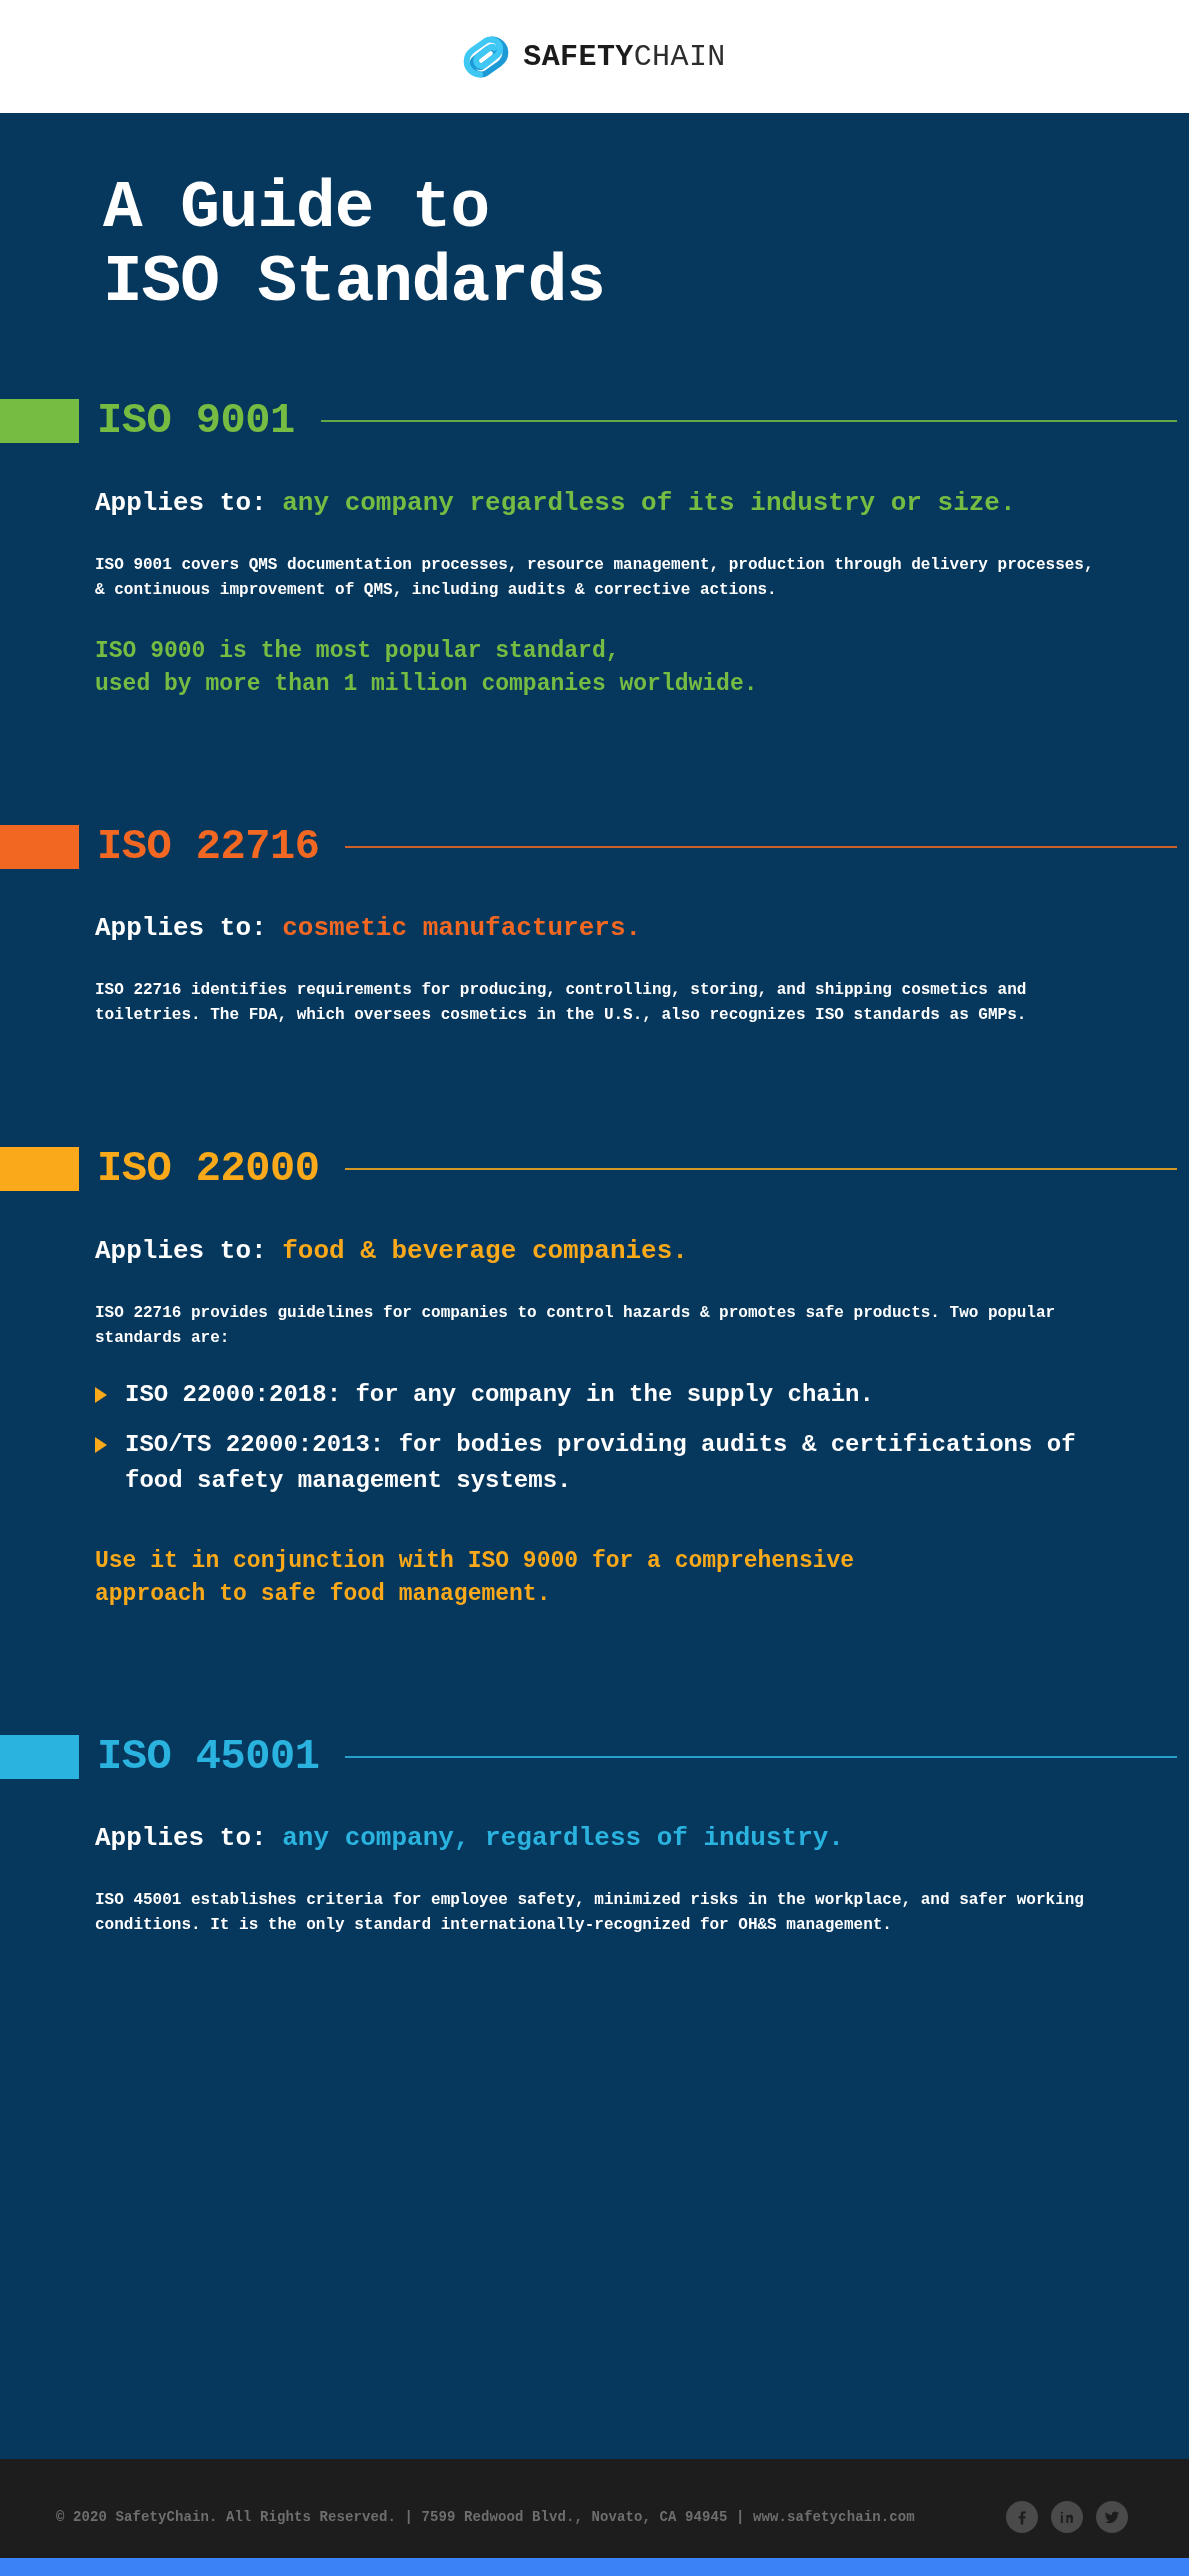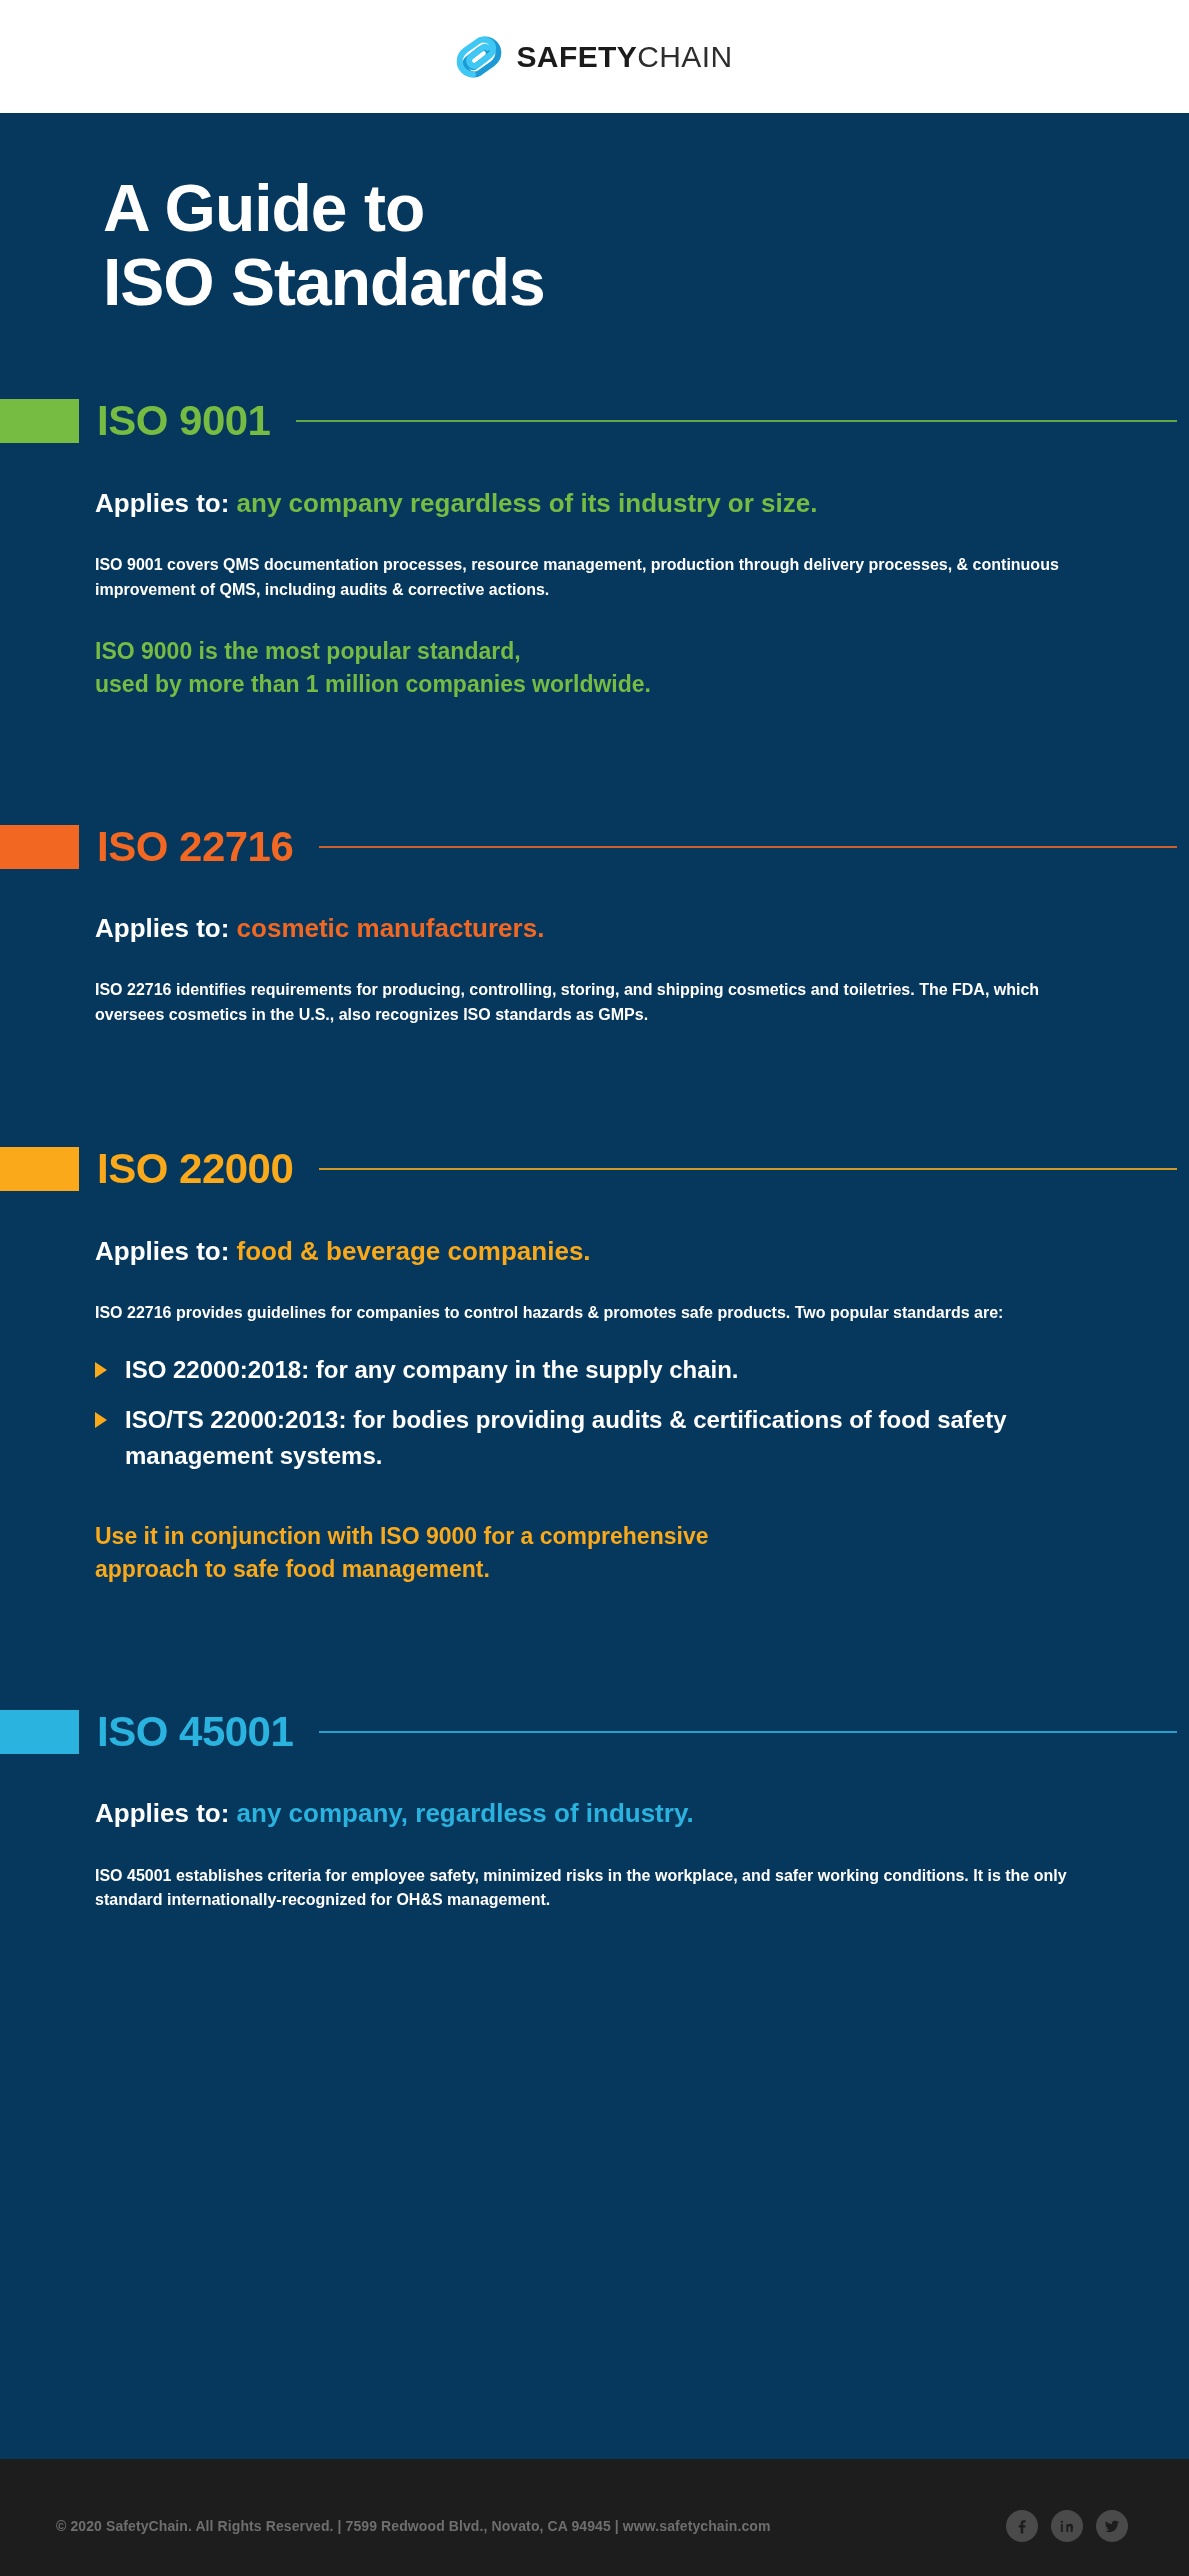--- a/index.html
+++ b/index.html
@@ -9,20 +9,21 @@
     background: #000;
     font-family: "Liberation Sans", sans-serif;
   }
 
   .infographic {
     position: relative;
     width: 1189px;
     height: 2576px;
     background: #3b82f6;
     overflow: hidden;
+    font-family: Liberation Mono, monospace;
   }
 
   
   .header-bar {
     height: 115px;
     background: #ffffff;
     display: flex;
     align-items: center;
     justify-content: center;
     border-bottom: 2px solid #06375c;
@@ -156,21 +157,21 @@
   }
 
   
   #sec-9001  { padding-top: 71px; }
   #sec-22716 { padding-top: 115px; }
   #sec-22000 { padding-top: 111px; }
   #sec-45001 { padding-top: 115px; }
 
   
   .footer-bar {
-    height: 117px;
+    height: 99px;
     background: #1d1d1d;
     display: flex;
     align-items: center;
     justify-content: space-between;
     padding: 16px 61px 0 56px;
   }
   .footer-text {
     color: #6e6e6e;
     font-size: 14px;
     font-weight: 600;

